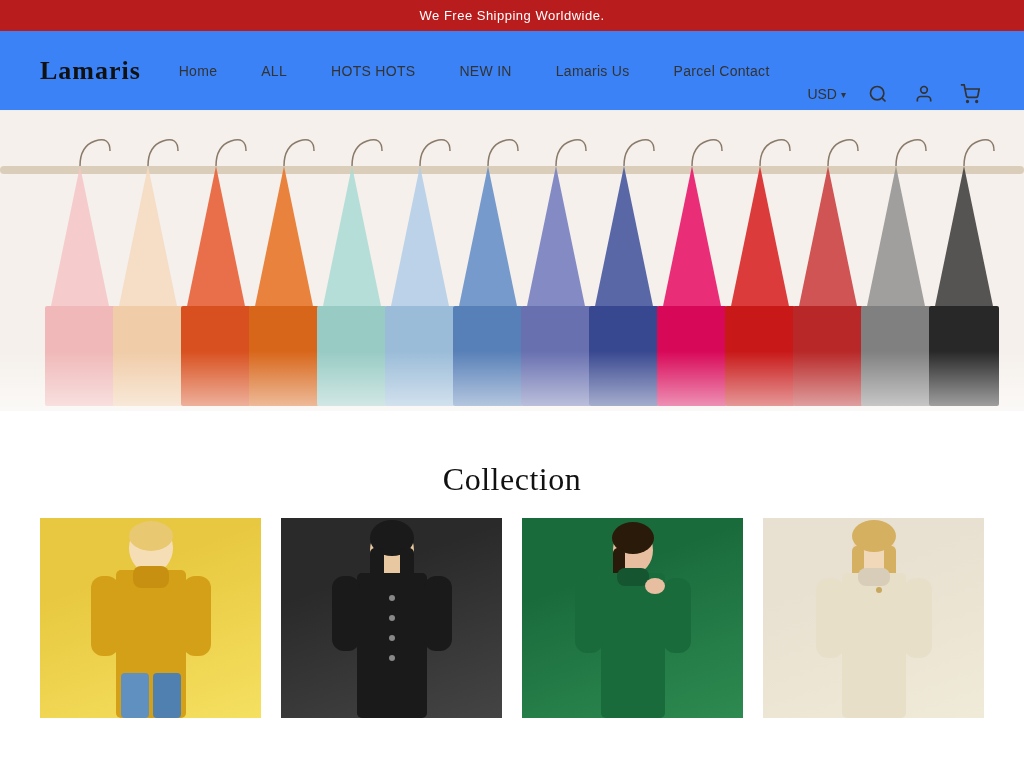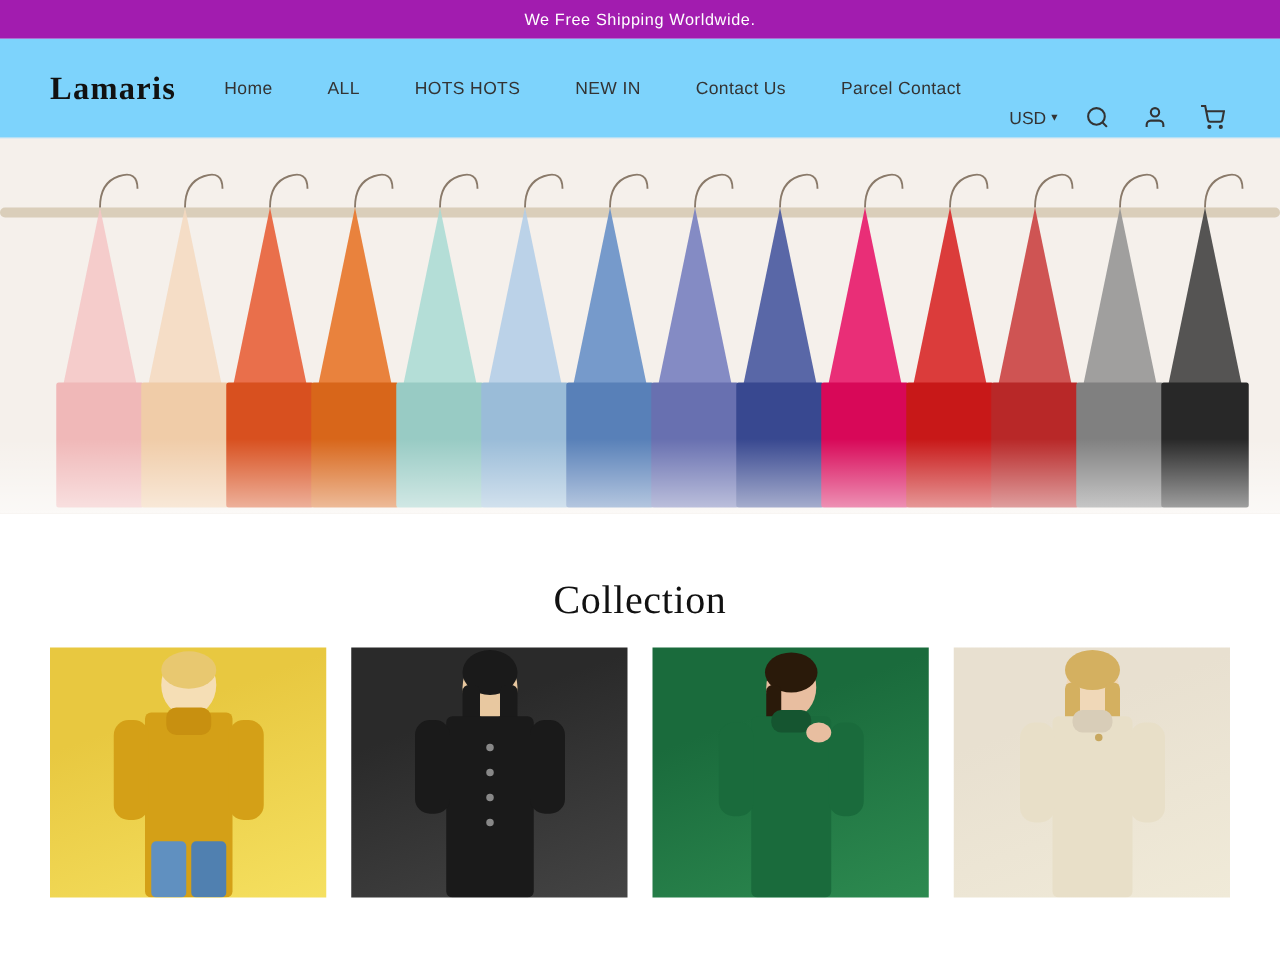--- a/index.html
+++ b/index.html
@@ -10,37 +10,37 @@
     body {
       font-family: -apple-system, BlinkMacSystemFont, 'Segoe UI', Arial, sans-serif;
       background: #fff;
       width: 1024px;
       min-height: 768px;
       overflow-x: hidden;
     }
 
     
     .announcement-bar {
-      background: #a21caf;
+      background: #b91c1c;
       color: #fff;
       text-align: center;
       font-size: 13px;
       padding: 8px 0;
       letter-spacing: 0.5px;
     }
 
     
     .header {
       display: flex;
       align-items: center;
       justify-content: space-between;
       padding: 0 40px;
       height: 80px;
       border-bottom: 1px solid #eee;
-      background: #7dd3fc;
+      background: #3b82f6;
     }
     .logo {
       font-size: 26px;
       font-weight: 700;
       font-family: Georgia, serif;
       letter-spacing: 1px;
       color: #111;
       cursor: pointer;
       text-decoration: none;
     }
@@ -186,21 +186,21 @@
       <li>
         <a href="#">ALL</a>
       </li>
       <li>
         <a href="#">HOTS HOTS</a>
       </li>
       <li>
         <a href="#">NEW IN</a>
       </li>
       <li>
-        <a href="#">Contact Us</a>
+        <a href="#">Lamaris Us</a>
       </li>
       <li>
         <a href="#">Parcel Contact</a>
       </li>
     </ul>
   </nav>
 
   <div class="nav-icons">
     <button class="currency-selector">
       <span>USD</span>

